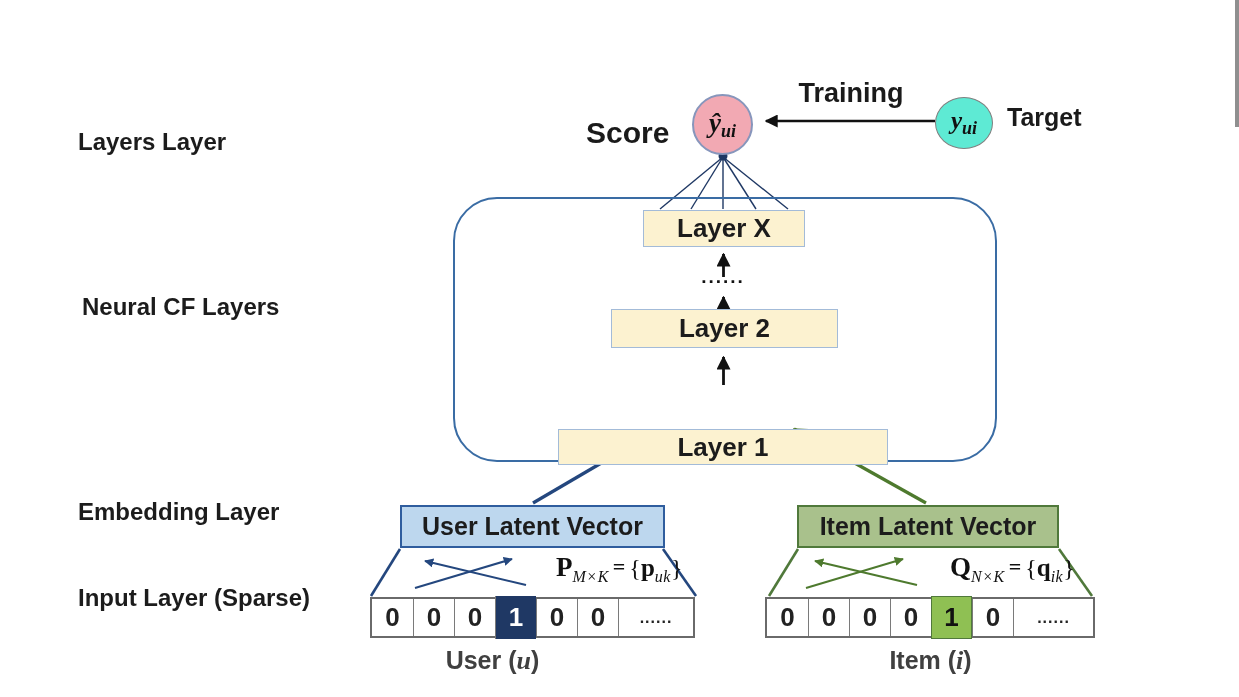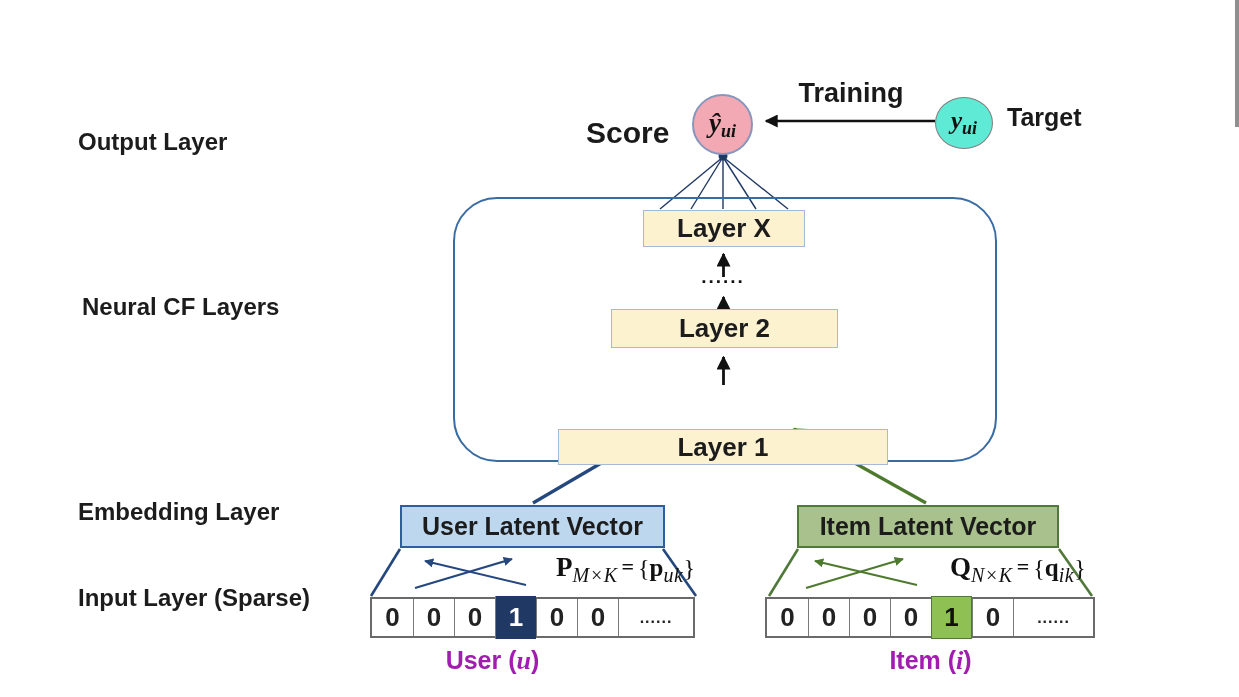--- a/index.html
+++ b/index.html
@@ -47,21 +47,21 @@
 
   .latent-box{
     height:43px; box-sizing:border-box; display:flex; align-items:center; justify-content:center;
     font-weight:bold; font-size:25px; color:#1c1c1c;
   }
   .user-latent{left:400px; top:505px; width:265px; background:var(--lightblue); border:2px solid var(--blue-border);}
   .item-latent{left:797px; top:505px; width:262px; background:var(--green-fill); border:2px solid var(--green-border);}
 
   .formula{font-family:"Liberation Serif", serif; font-size:24px; color:#111; white-space:nowrap;}
   .formula .mat{font-weight:bold; font-size:27px; font-style:normal;}
-  .formula sub{font-style:italic; font-size:20px; vertical-align:-6px; letter-spacing:0.5px;}
+  .formula sub{font-style:italic; font-size:16px; vertical-align:-6px; letter-spacing:0.5px;}
   .formula .eq{font-weight:bold; padding:0 4px; font-size:22px; vertical-align:2px;}
   .formula .brace{font-size:24px;}
   .formula .vec{font-weight:bold; font-size:25px;}
   .p-formula{left:556px; top:552px;}
   .q-formula{left:950px; top:552px;}
 
   .vector-row{
     height:41px; box-sizing:border-box; border:2px solid #6a6a6a; background:#fff;
     display:flex; align-items:stretch; overflow:visible;
   }
@@ -69,21 +69,21 @@
   .item-vector{left:765px; top:597px; width:330px;}
   .cell{
     width:41px; flex:0 0 auto; display:flex; align-items:center; justify-content:center;
     border-left:1.5px solid #7a7a7a; font-size:26px; font-weight:600; color:#222; box-sizing:border-box;
   }
   .cell:first-child{border-left:none;}
   .cell.dots{flex:1 1 auto; width:auto; font-size:16px; font-weight:bold; letter-spacing:1px;}
   .cell.active-navy{background:var(--navy); color:#fff; font-weight:bold; height:calc(100% + 6px); margin-top:-3px;}
   .cell.active-green{background:var(--bright-green); color:#111; font-weight:bold; border:1.5px solid var(--green-border); height:calc(100% + 6px); margin-top:-3px;}
 
-  .caption{font-weight:bold; font-size:25px; text-align:center; color:#a21caf; white-space:nowrap;}
+  .caption{font-weight:bold; font-size:25px; text-align:center; color:#404040; white-space:nowrap;}
   .caption .math-var{font-family:"Liberation Serif", serif; font-style:italic; font-weight:bold; font-size:26px;}
   .user-caption{left:420px; top:646px; width:145px;}
   .item-caption{left:858px; top:646px; width:145px;}
 
   .scrollbar-frag{left:1235px; top:0; width:4px; height:127px; background:#8f8f8f;}
 </style>
 </head>
 <body>
 
 <div class="canvas">
@@ -133,21 +133,21 @@
     <g stroke="#24477E" stroke-width="2">
       <line x1="415" y1="588" x2="512" y2="559" marker-end="url(#mNavy)"></line>
       <line x1="526" y1="585" x2="425" y2="561" marker-end="url(#mNavy)"></line>
     </g>
     <g stroke="#4E7A2E" stroke-width="2">
       <line x1="806" y1="588" x2="903" y2="559" marker-end="url(#mGreen)"></line>
       <line x1="917" y1="585" x2="815" y2="561" marker-end="url(#mGreen)"></line>
     </g>
   </svg>
 
-  <div class="abs side-label" style="left:78px; top:128px;">Output Layer</div>
+  <div class="abs side-label" style="left:78px; top:128px;">Layers Layer</div>
   <div class="abs side-label" style="left:82px; top:293px;">Neural CF Layers</div>
   <div class="abs side-label" style="left:78px; top:498px;">Embedding Layer</div>
   <div class="abs side-label" style="left:78px; top:584px;">Input Layer (Sparse)</div>
 
   <div class="abs score-label">Score</div>
   <div class="abs score-circle">
     <span class="math"><span>ŷ</span><sub>ui</sub></span>
   </div>
   <div class="abs train-label">Training</div>
   <div class="abs target-circle">

